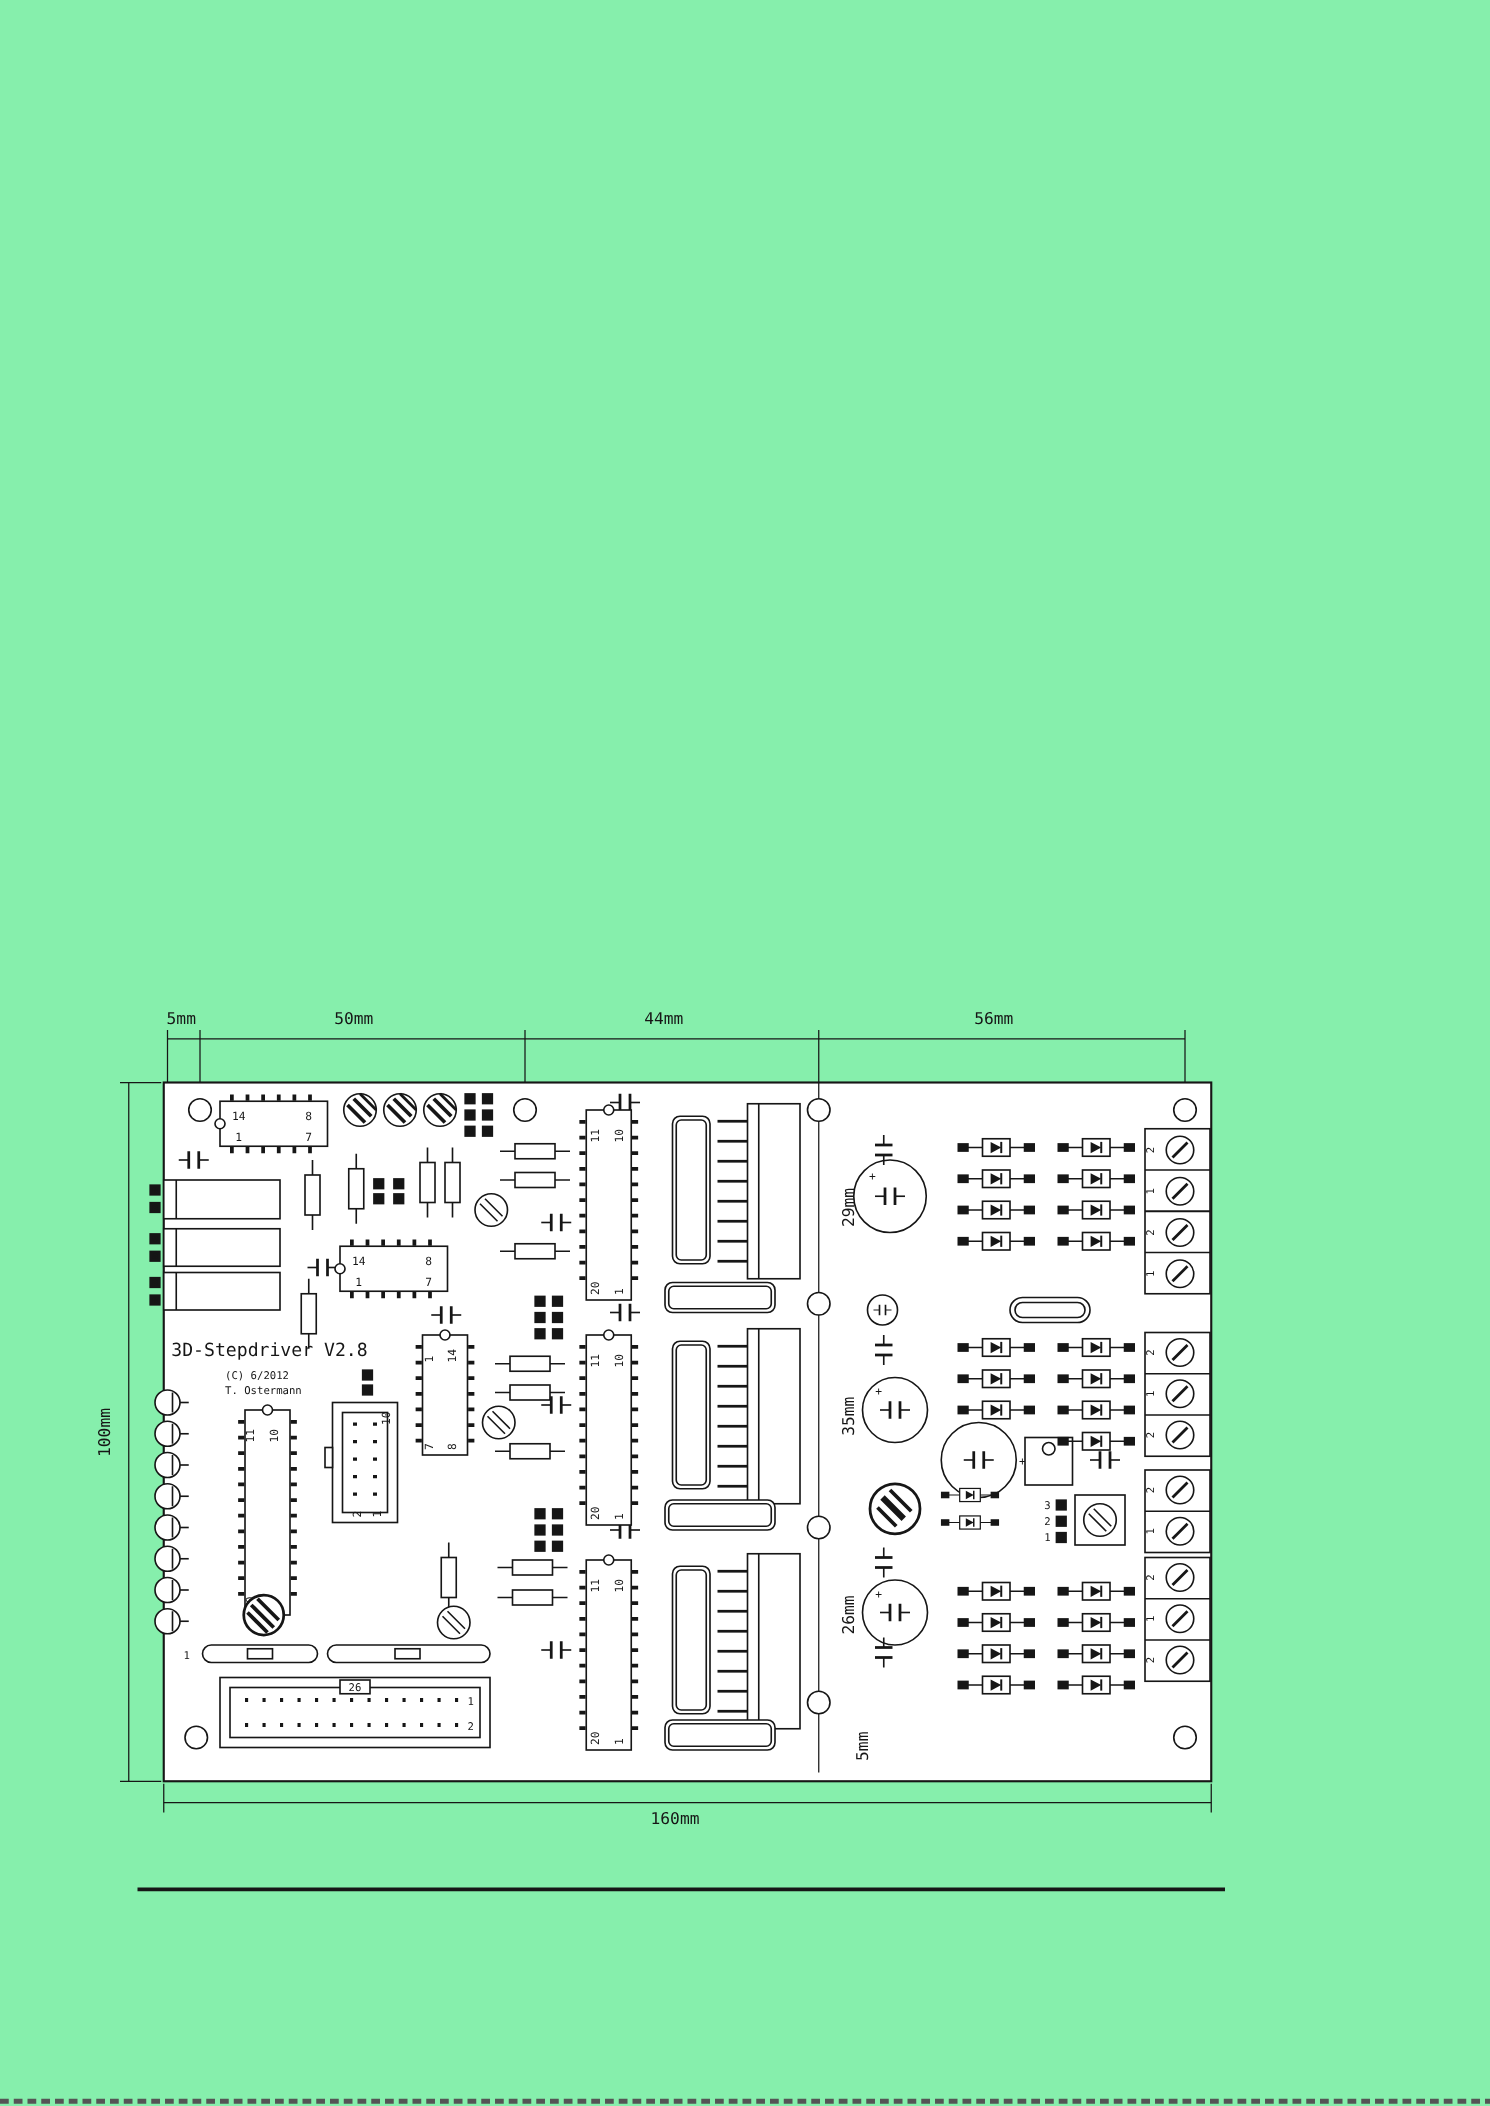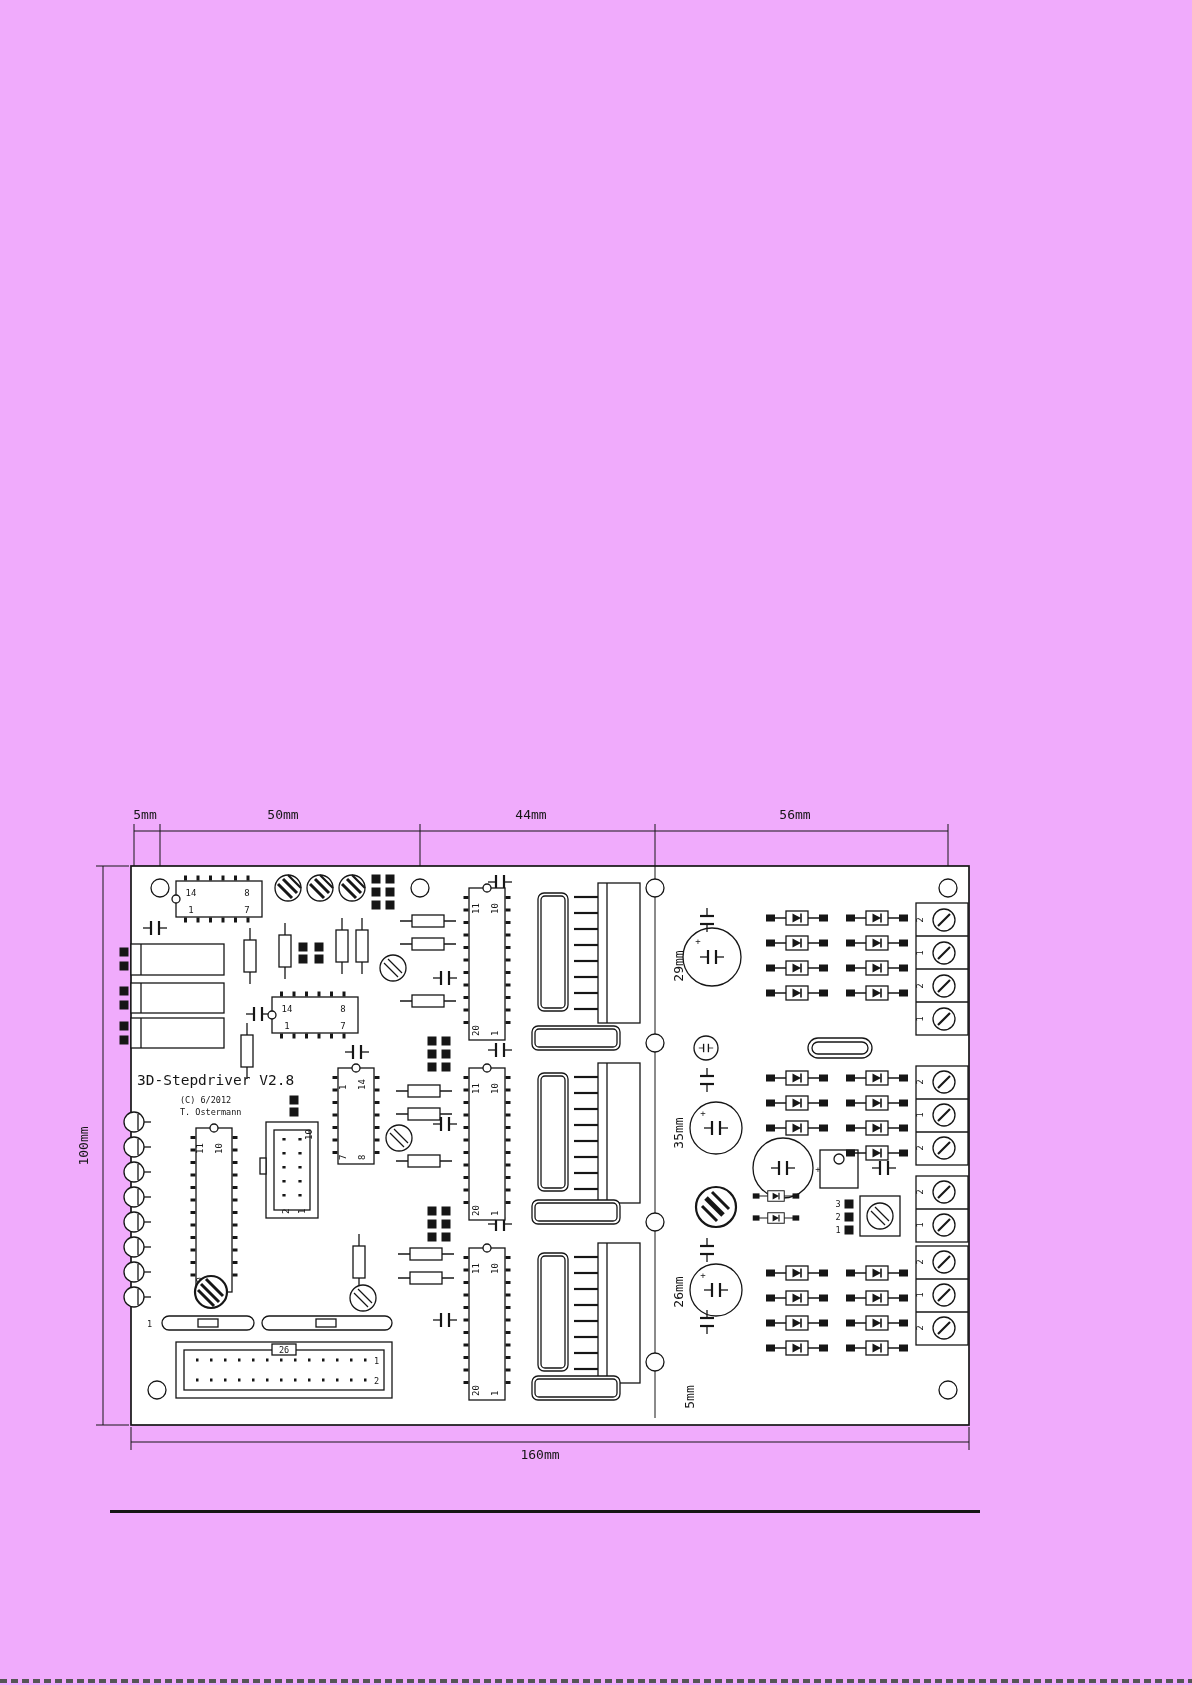--- a/index.html
+++ b/index.html
@@ -1,16 +1,16 @@
 <!DOCTYPE html>
 <html><head>
 <meta charset="utf-8">
 <style>
   html,body{margin:0;padding:0;background:#ffffff;}
-  .page{position:relative;width:1192px;height:1685px;background:#f0abfc;overflow:hidden;}
+  .page{position:relative;width:1192px;height:1685px;background:#86efac;overflow:hidden;}
   #pcb{position:absolute;left:0;top:0;}
   #pcb line,#pcb rect,#pcb circle,#pcb path,#pcb ellipse{stroke:#161616;stroke-width:1.3;fill:none;}
   #pcb .f{fill:#161616;stroke:none;}
   #pcb .w{fill:#ffffff;}
   #pcb .thin{stroke-width:1;}
   #pcb .thick{stroke-width:1.7;}
   #pcb .stub{stroke-width:5;stroke-dasharray:3 9.5;}
   #pcb .dots{stroke-width:3.2;stroke-dasharray:2.5 11.5;}
   #pcb .bar2{stroke-width:2.2;}
   #pcb .bar3{stroke-width:3;}

